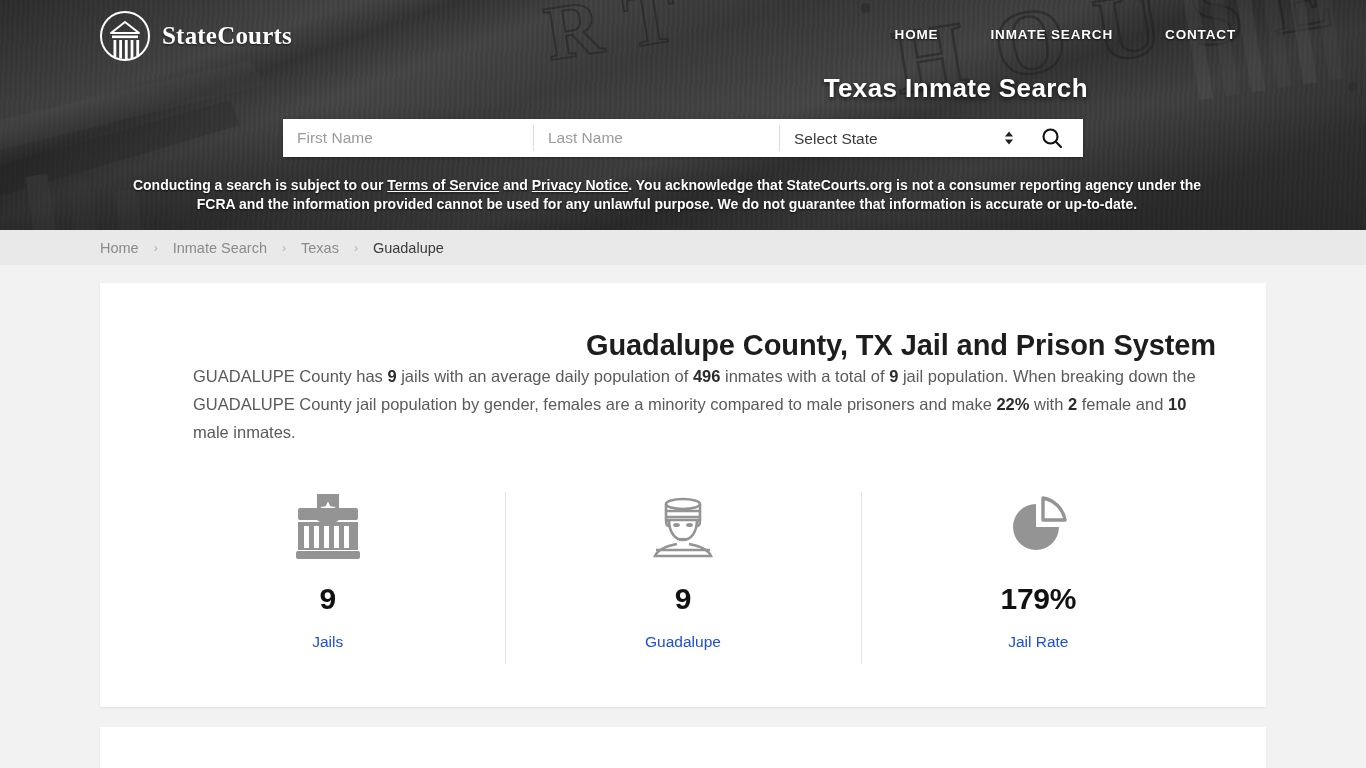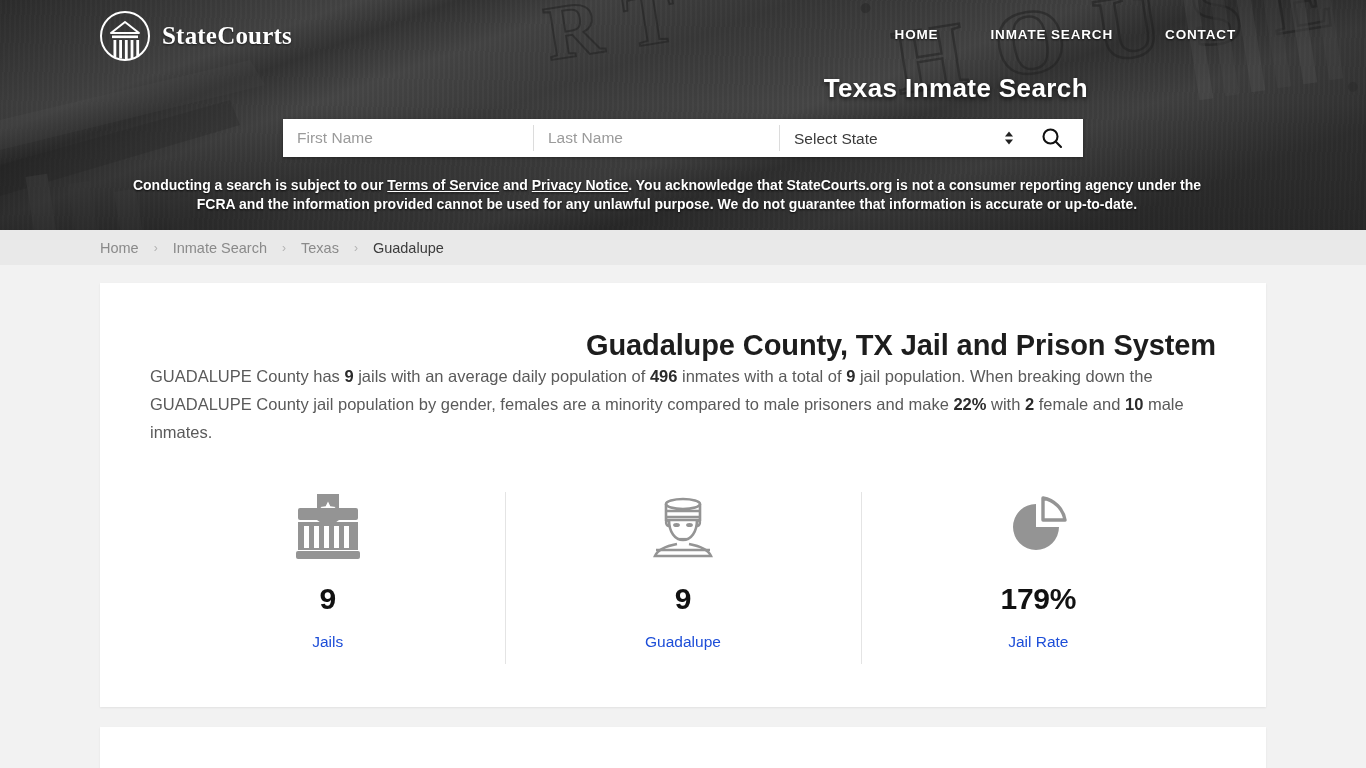--- a/index.html
+++ b/index.html
@@ -233,20 +233,21 @@
     color: #1d1d1d;
     letter-spacing: -0.1px;
     text-align: right;
   }
 
   p.intro {
     font-size: 16.5px;
     line-height: 28px;
     color: #5a5a5a;
     max-width: 1060px;
+    margin-left: 43px;
   }
   p.intro b { color: #2b2b2b; font-weight: bold; }
 
   .stats {
     display: flex;
     margin-top: 40px;
     padding-bottom: 56px;
   }
   .stat {
     flex: 1;

